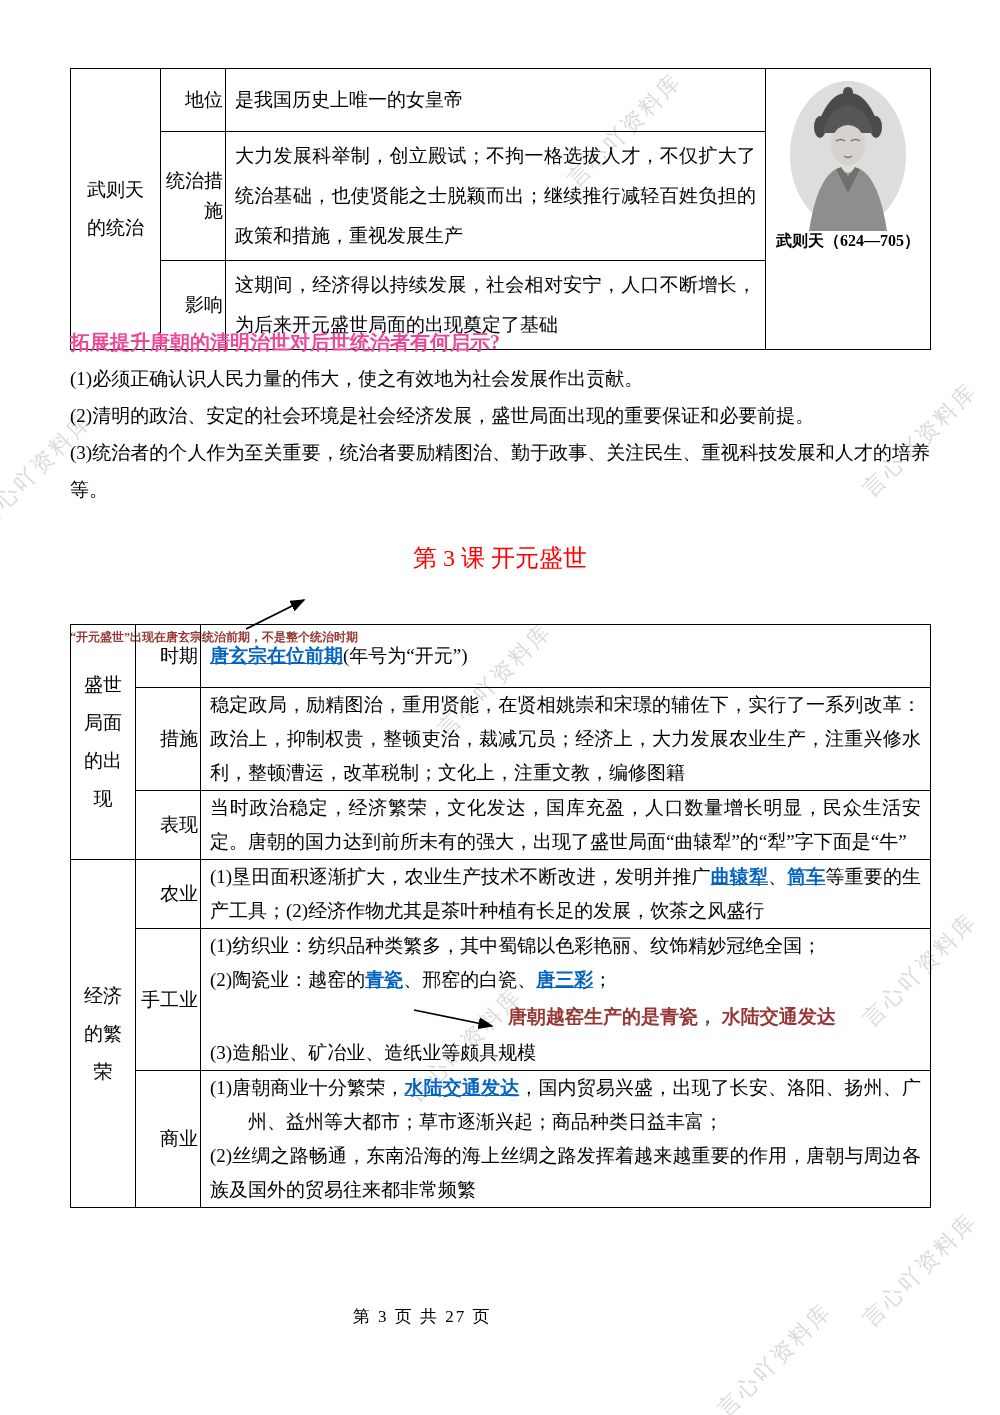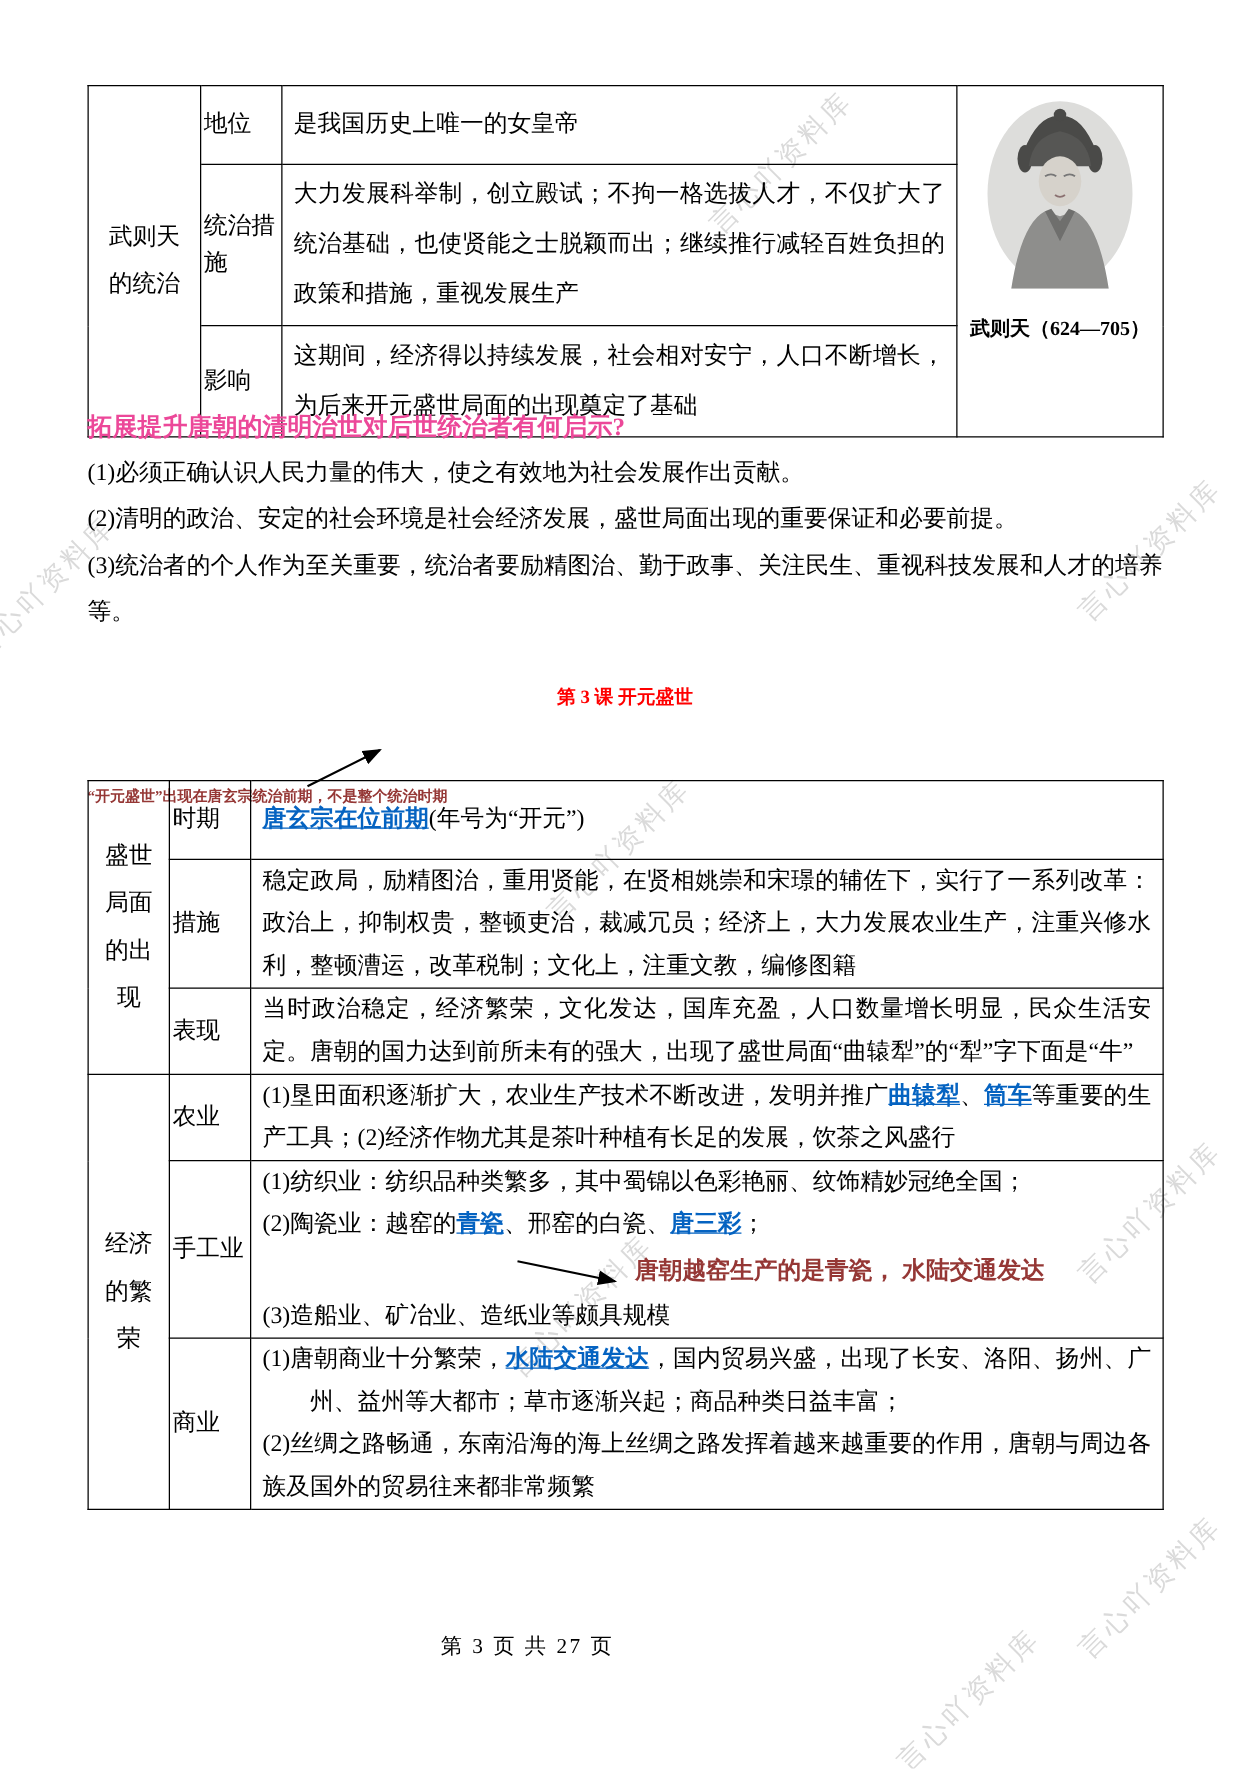--- a/index.html
+++ b/index.html
@@ -8,34 +8,34 @@
     position:relative; width:1000px; height:1415px; margin:0 auto;
     background:#ffffff; color:#000;
     font-family:"Liberation Serif", serif; overflow:hidden;
   }
   .abs { position:absolute; left:70px; width:860px; }
 
   table { border-collapse:collapse; table-layout:fixed; width:860px; }
   td { border:1.5px solid #000; font-size:19px; vertical-align:middle; }
 
   td.sec { text-align:center; padding:12px 11px; line-height:38px;margin-top:28px; }
-  td.rl  { text-align:left; padding:16px 2px; line-height:30px; }
+  td.rl  { text-align:right; padding:16px 2px; line-height:30px; }
   td.ct  { text-align:justify; padding:4px 9px; line-height:40px; vertical-align:middle; }
   .t2 td.ct { line-height:34px; padding:0 9px; }
 
   td.portrait-cell {
     vertical-align:top; padding:10px 4px 6px 4px; text-align:center;
   }
   .oval-wrap { display:flex; justify-content:center; }
-  .caption { font-weight:bold; font-size:16px; margin-top:22px; white-space:nowrap; }
+  .caption { font-weight:bold; font-size:16px; margin-top:0; white-space:nowrap; }
 
   .exp-title { color:#ec4899; font-weight:bold; font-size:20px; line-height:36px; }
   .exp-point { font-size:19px; line-height:37px; text-align:justify; }
 
-  .lesson-title { color:#ff0000; font-weight:bold; font-size:15px; text-align:center; line-height:32px; }
+  .lesson-title { color:#ff0000; font-weight:normal; font-size:24px; text-align:center; line-height:32px; }
   .lesson-anno { color:#953735; font-weight:bold; font-size:12px; text-align:left; line-height:26px;margin-top:38px; }
 
   .link { color:#0563c1; font-weight:bold; text-decoration:underline; cursor:pointer; }
   .red-note { color:#953735; font-weight:bold; }
 
   .anno-line { padding-left:200px; line-height:34px; margin:3px 0 2px 0; white-space:nowrap; text-align:left; }
   .anno-line svg { vertical-align:middle; margin-right:6px; }
 
   .hang { padding-left:38px; text-indent:-38px; }
 

